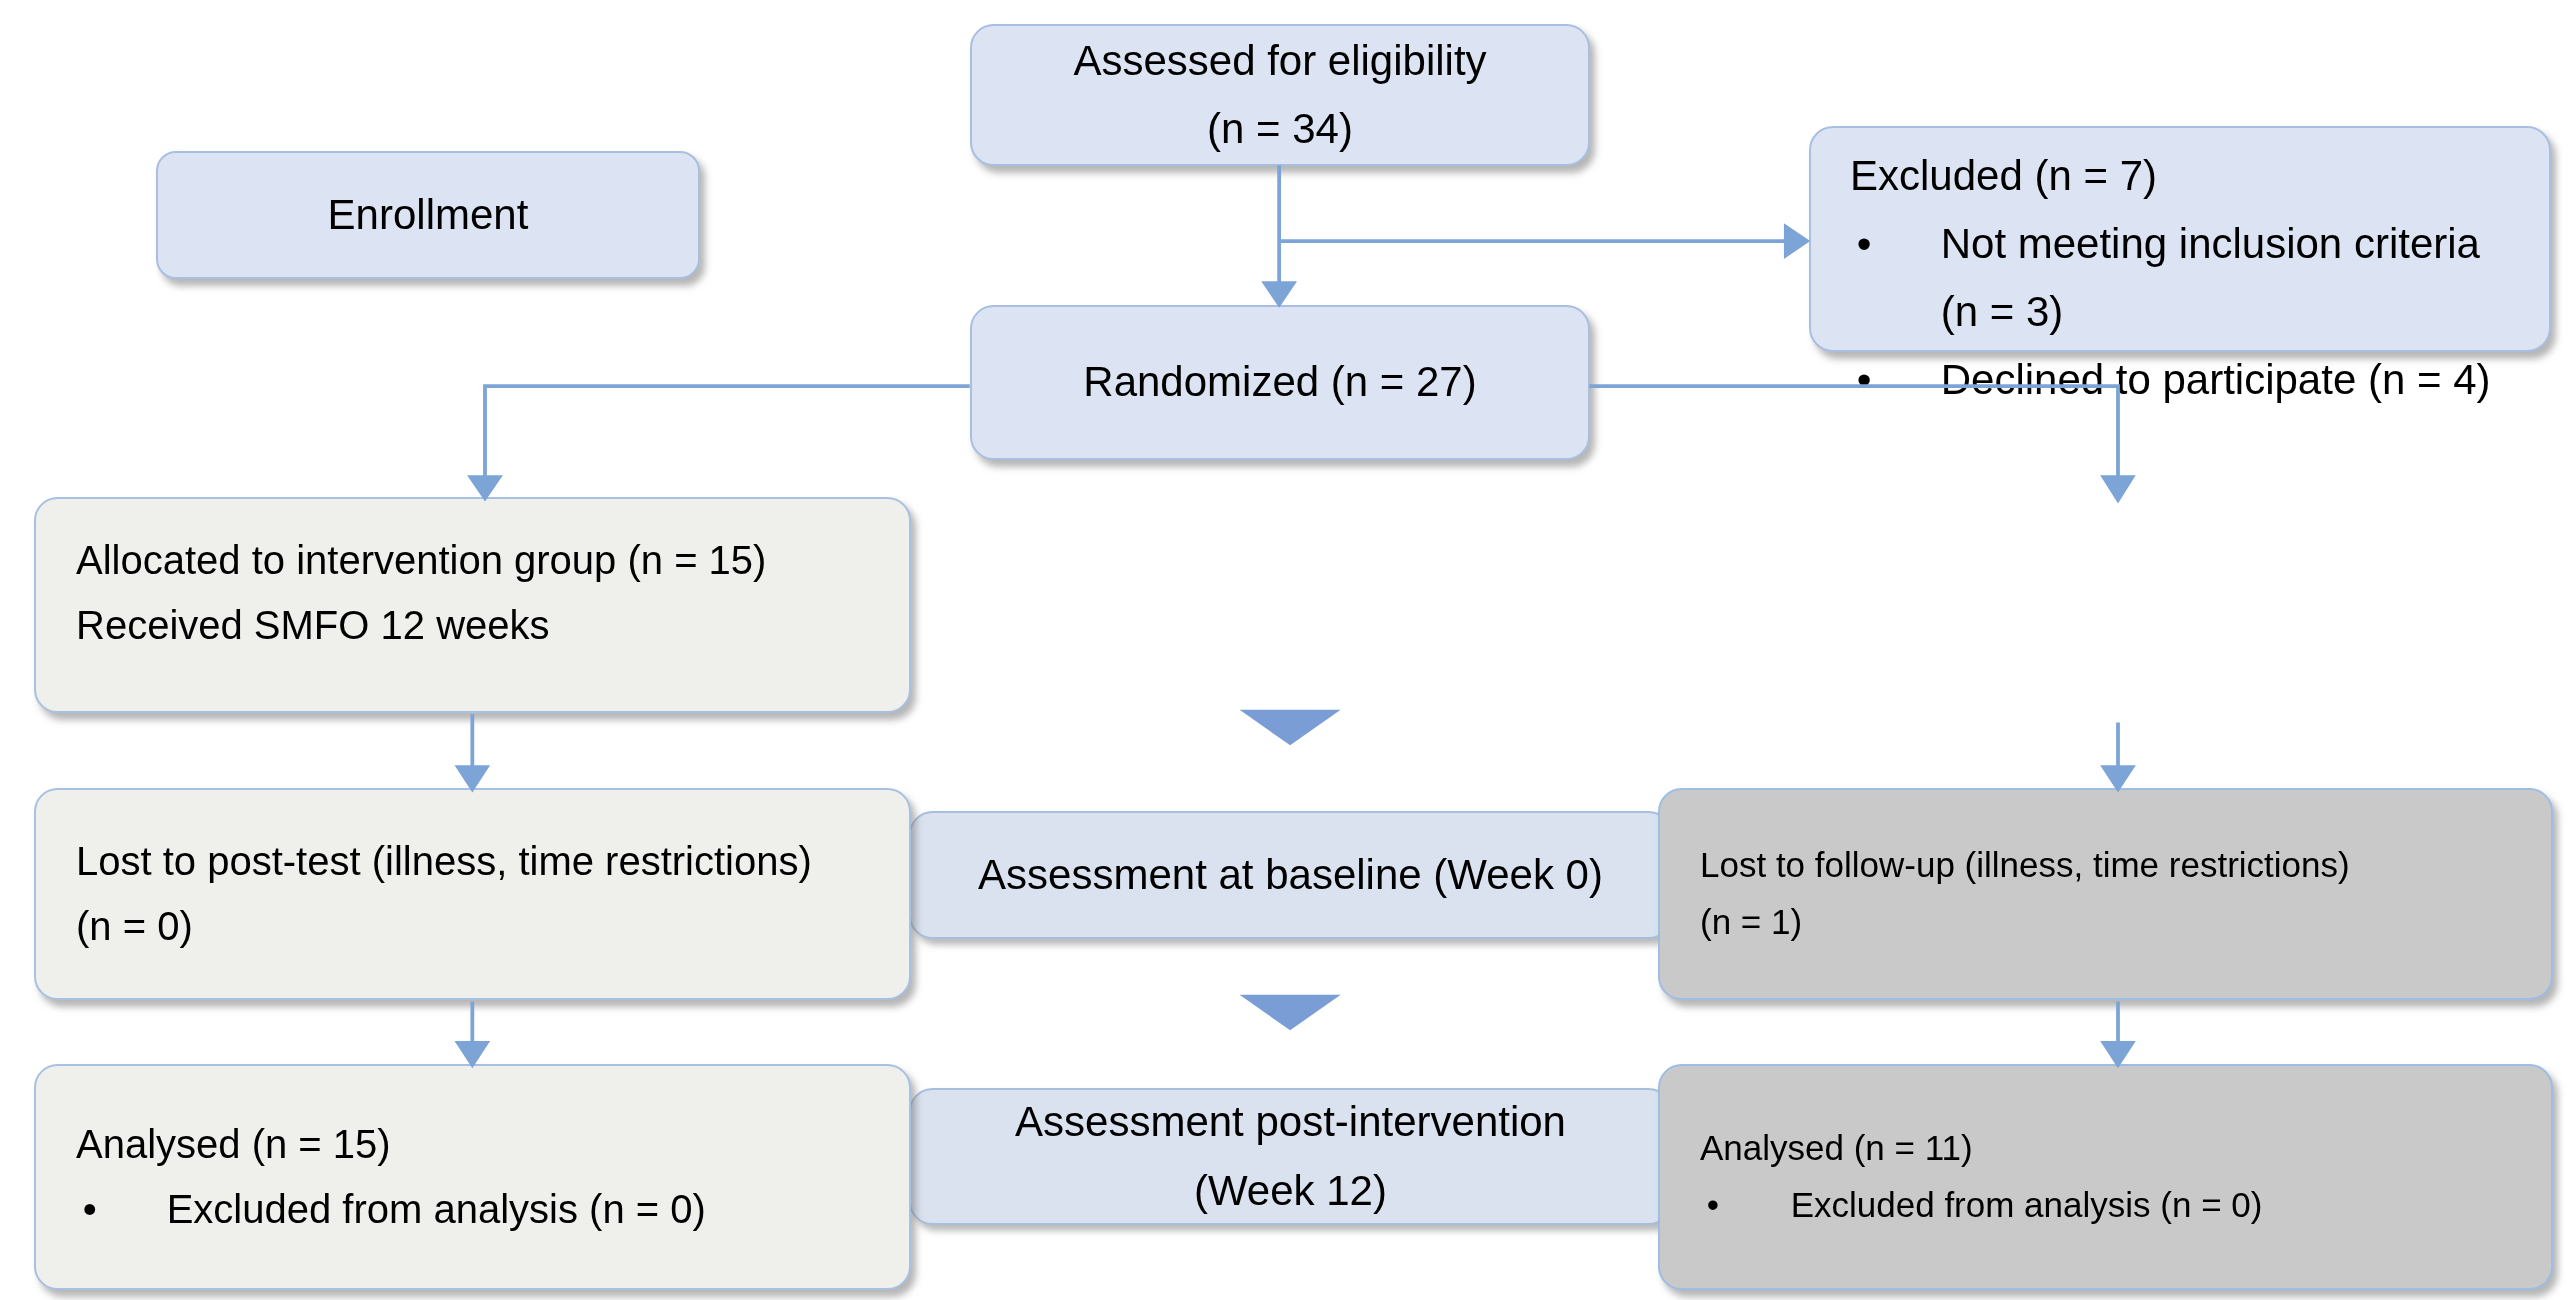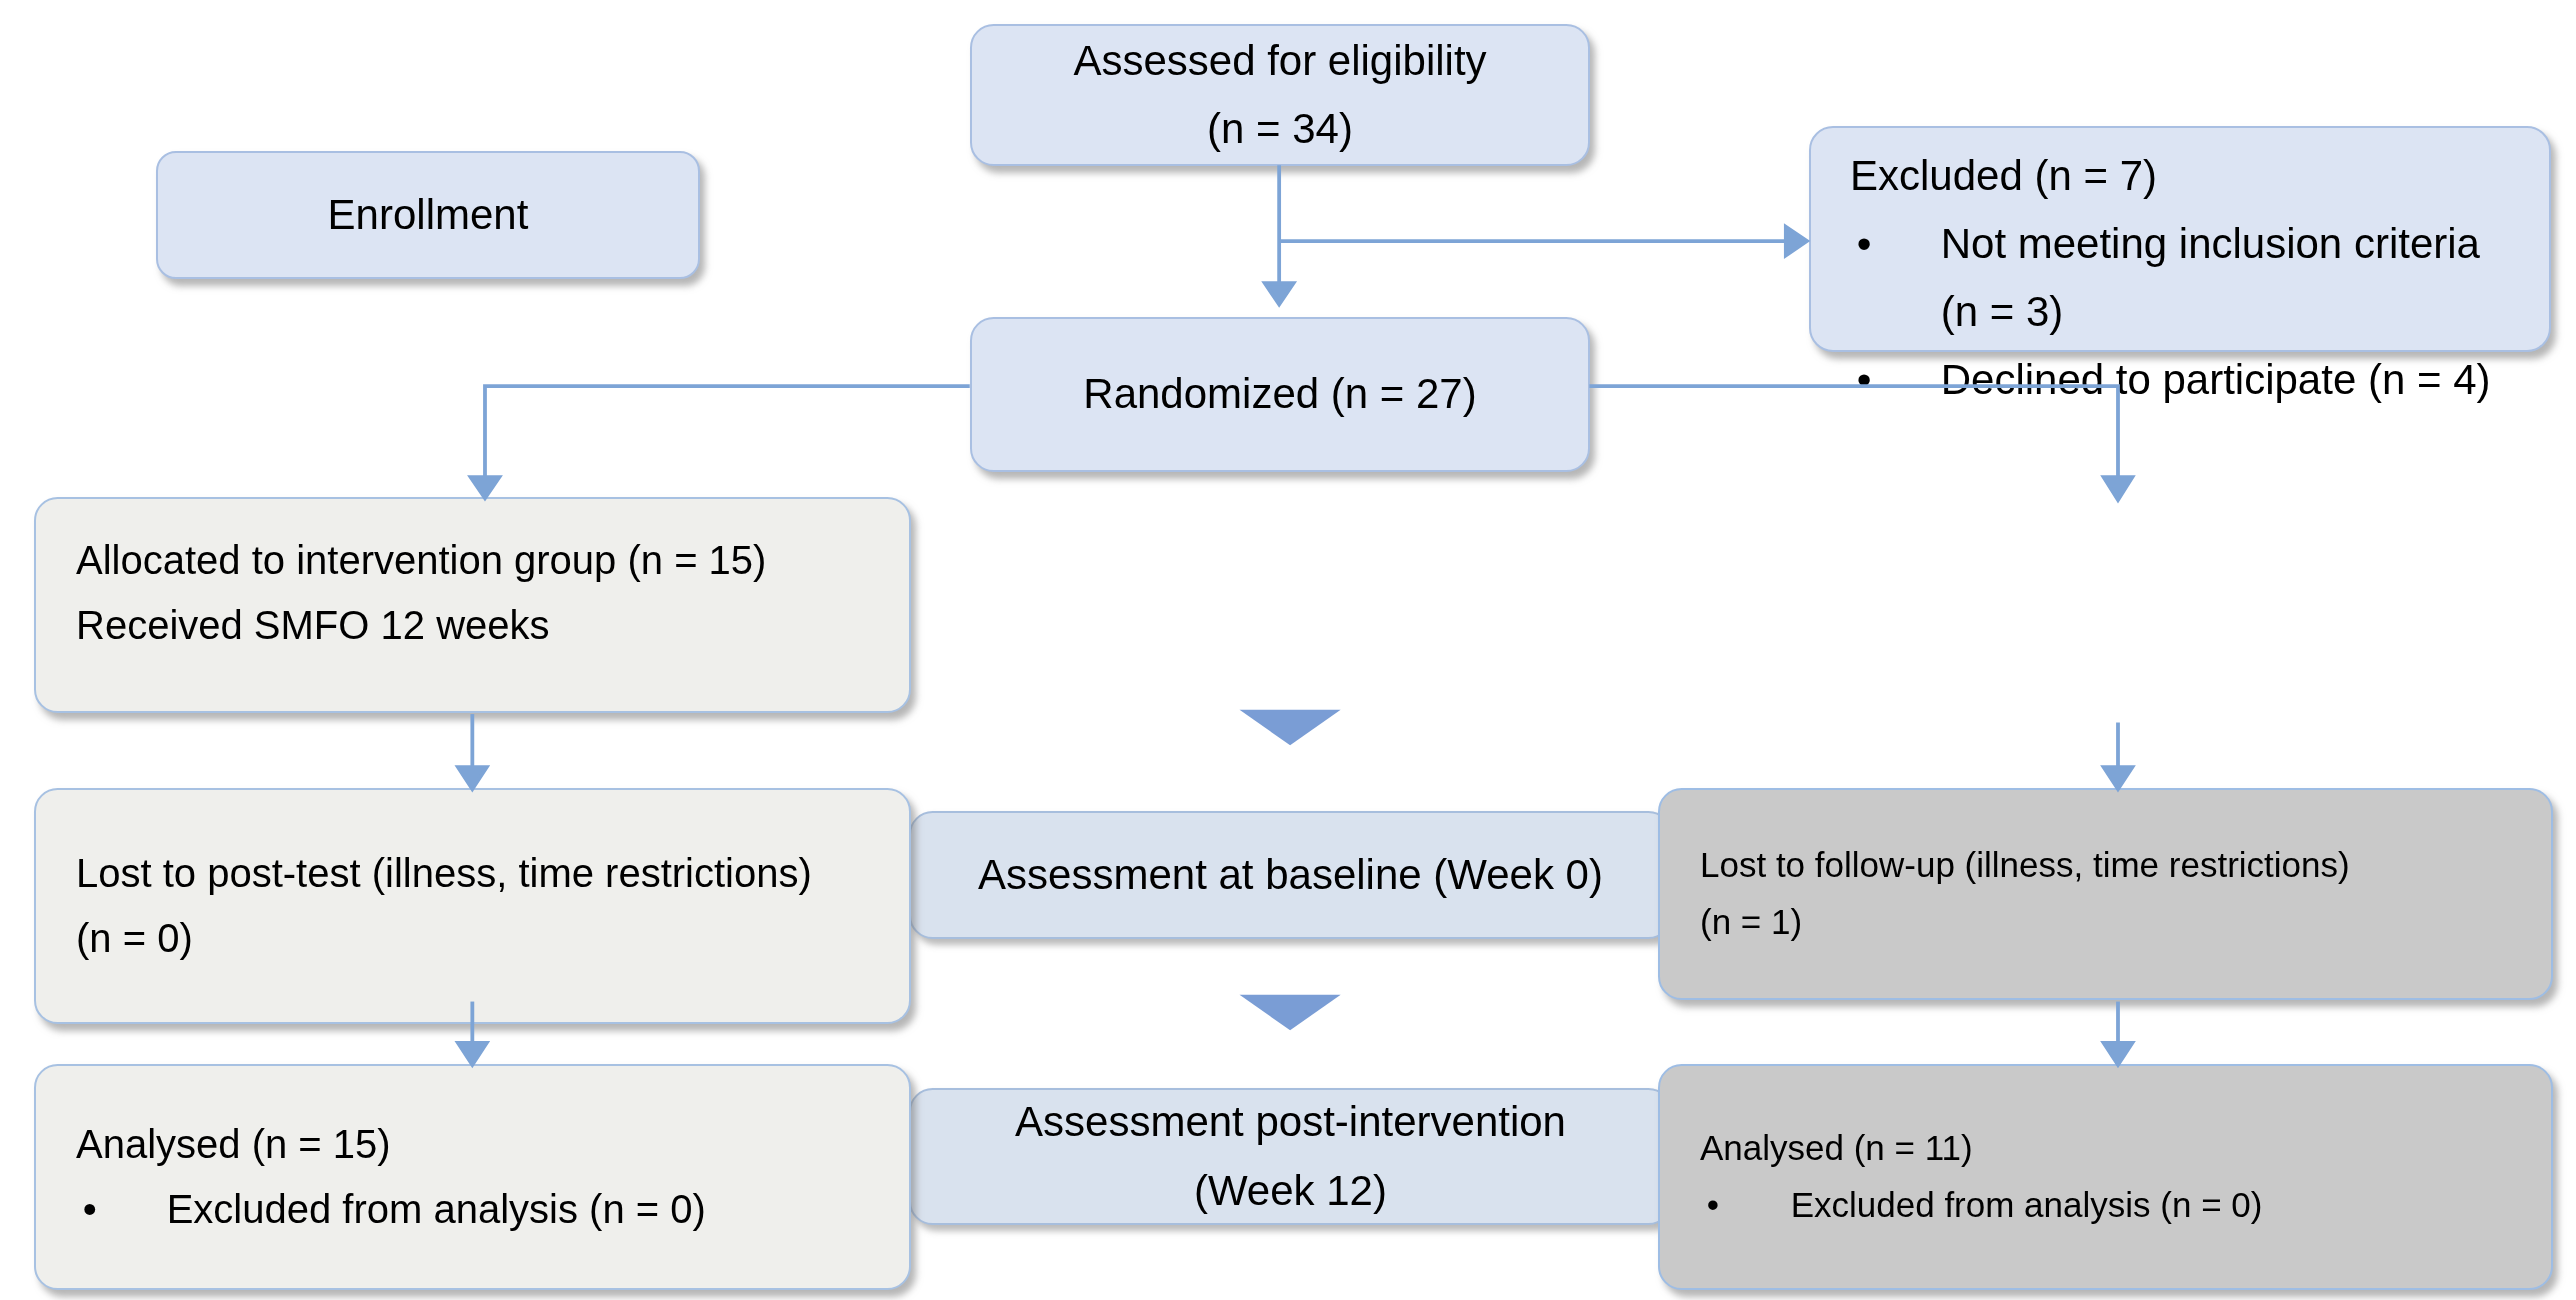--- a/index.html
+++ b/index.html
@@ -84,32 +84,32 @@
       <span class="dot">•</span>
       <span class="btxt pre">Not meeting inclusion criteria
 (n = 3)</span>
     </div>
     <div class="brow">
       <span class="dot">•</span>
       <span class="btxt pre">Declined to participate (n = 4)</span>
     </div>
   </div>
 
-  <div class="box blue center" style="left:970px;top:305px;width:620px;height:155px;margin-top:12px;">
+  <div class="box blue center" style="left:970px;top:305px;width:620px;height:155px;">
     <span class="pre">Randomized (n = 27)</span>
   </div>
 
   <div class="box light" style="left:34px;top:497px;width:877px;height:216px;justify-content:flex-start;padding-top:29px;">
     <span class="pre">Allocated to intervention group (n = 15)
 Received SMFO 12 weeks</span>
   </div>
 
 
 
-  <div class="box light" style="left:34px;top:788px;width:877px;height:236px;">
+  <div class="box light" style="left:34px;top:788px;width:877px;height:212px;">
     <span class="pre">Lost to post-test (illness, time restrictions)
 (n = 0)</span>
   </div>
 
   <div class="box stage center" style="left:909px;top:811px;width:763px;height:128px;">
     <span class="pre">Assessment at baseline (Week 0)</span>
   </div>
 
   <div class="box gray" style="left:1658px;top:788px;width:895px;height:212px;">
     <span class="pre">Lost to follow-up (illness, time restrictions)

